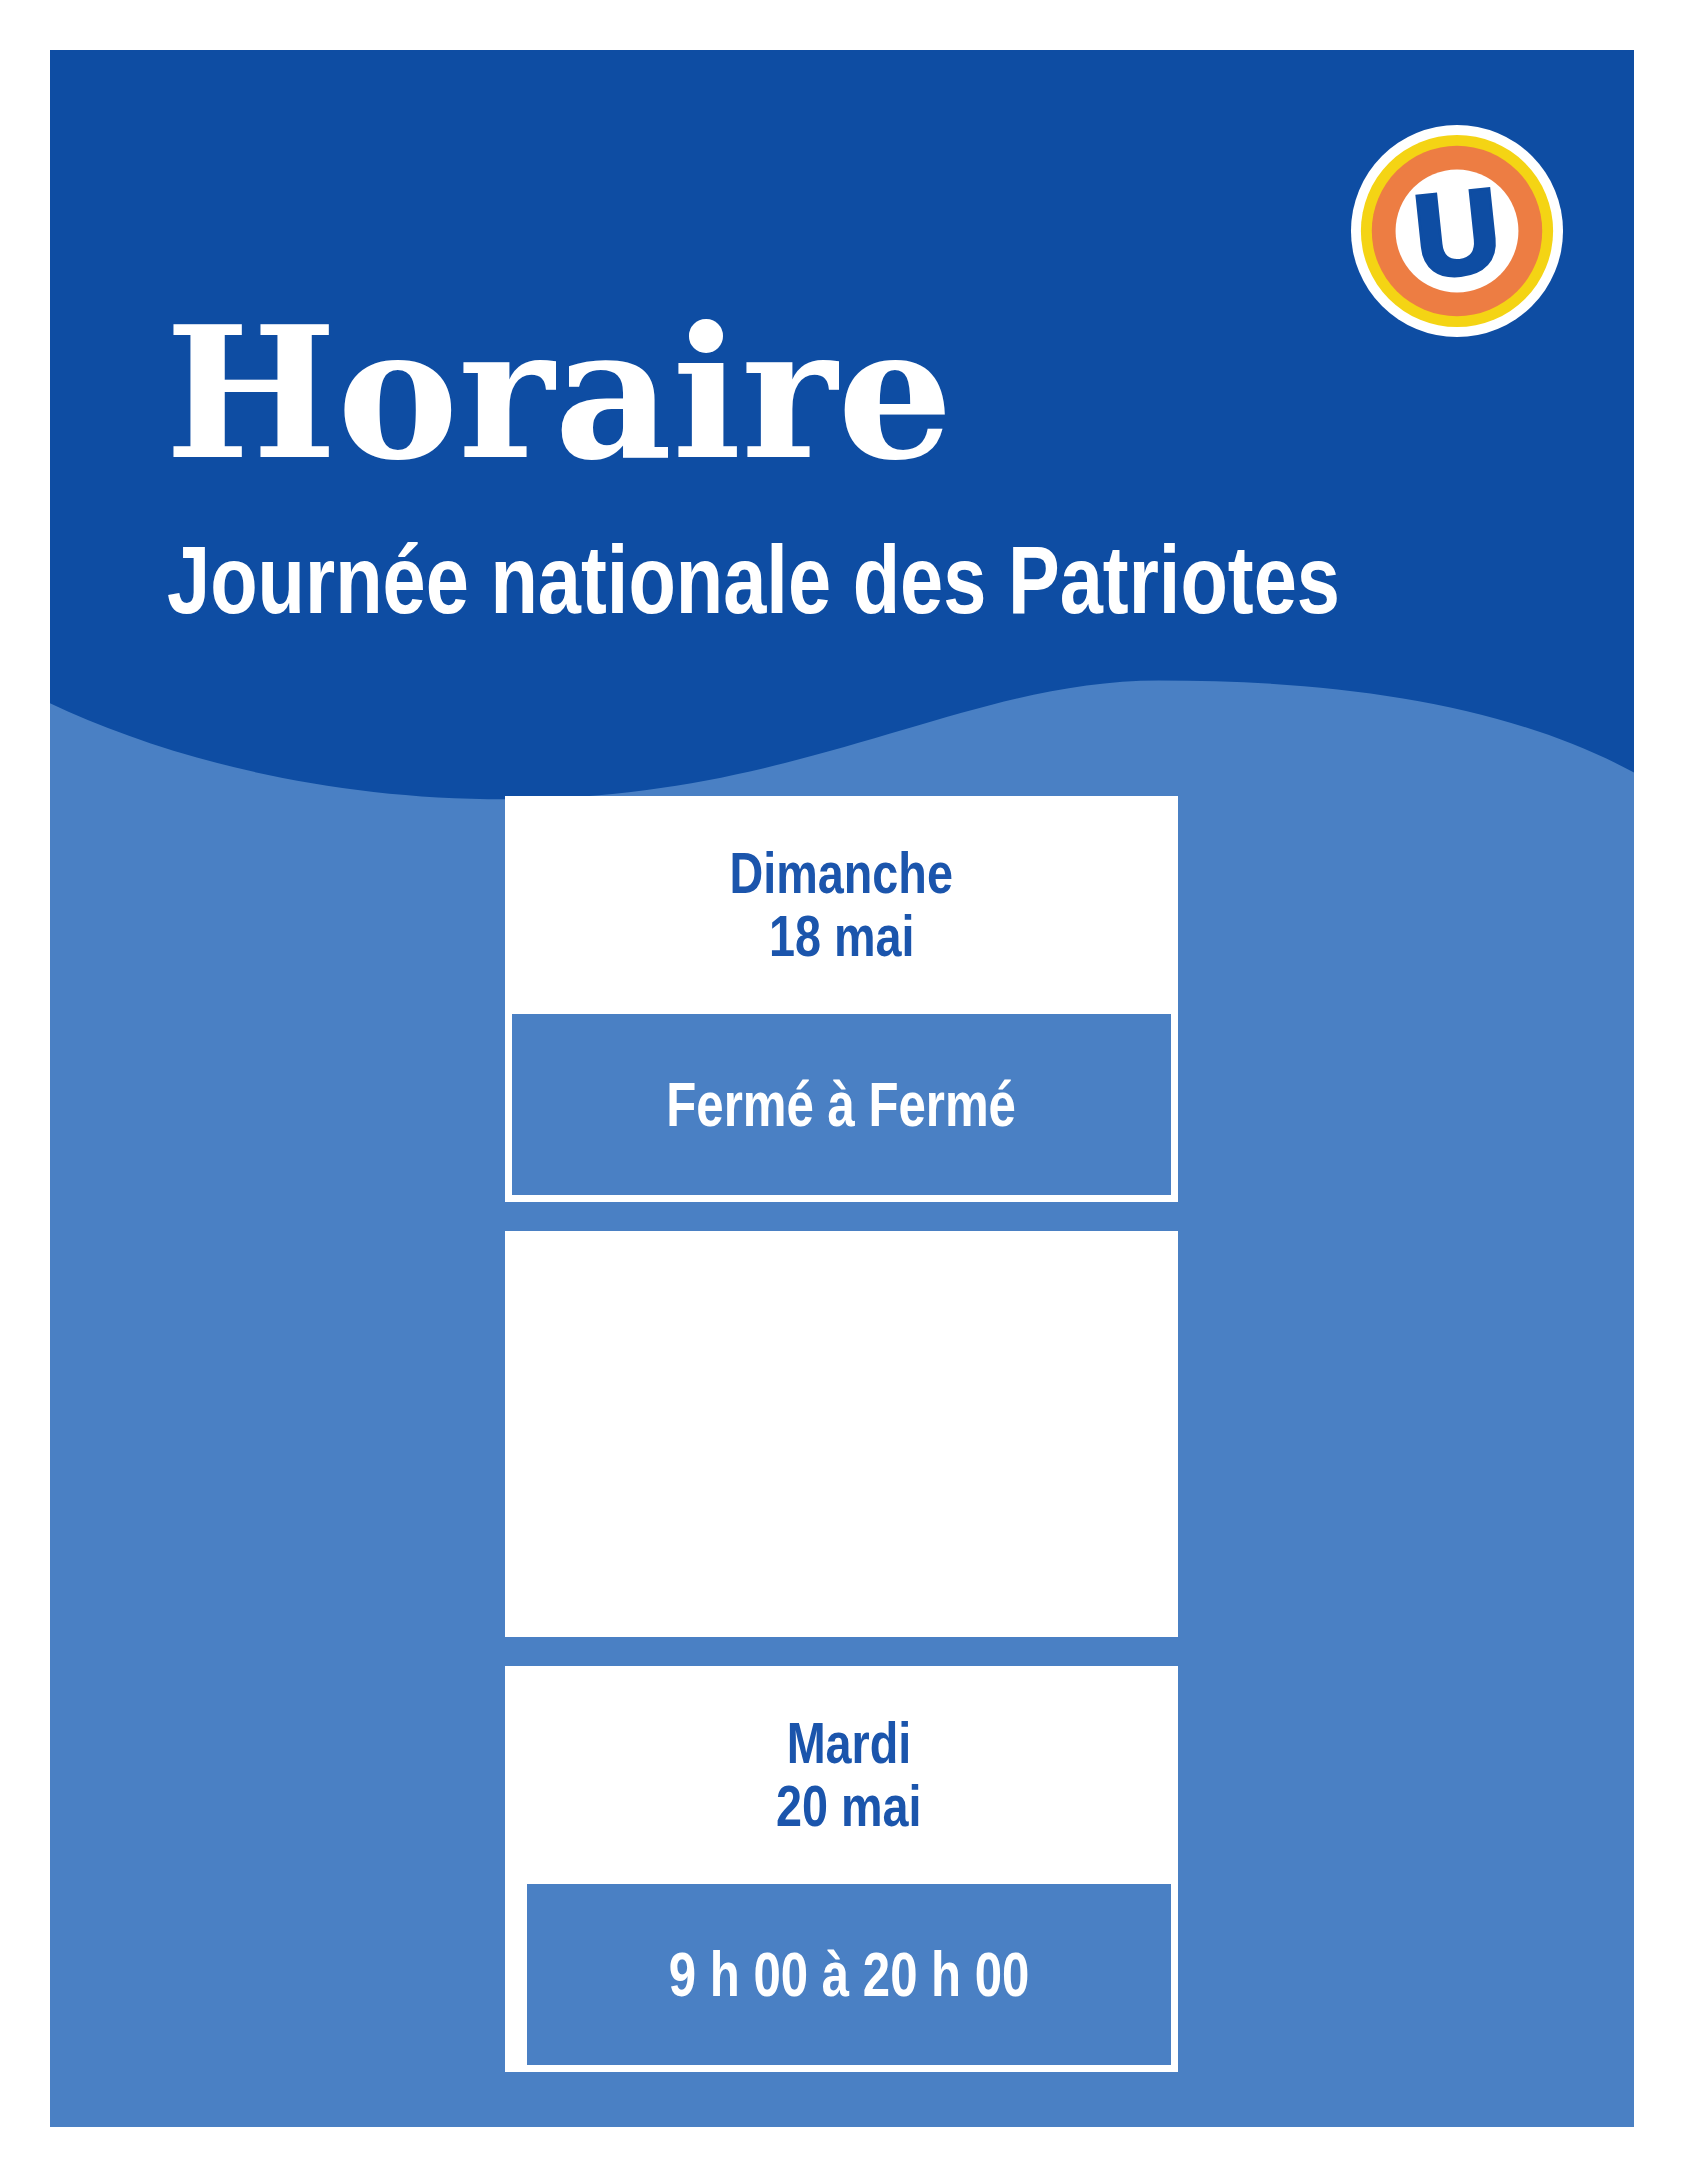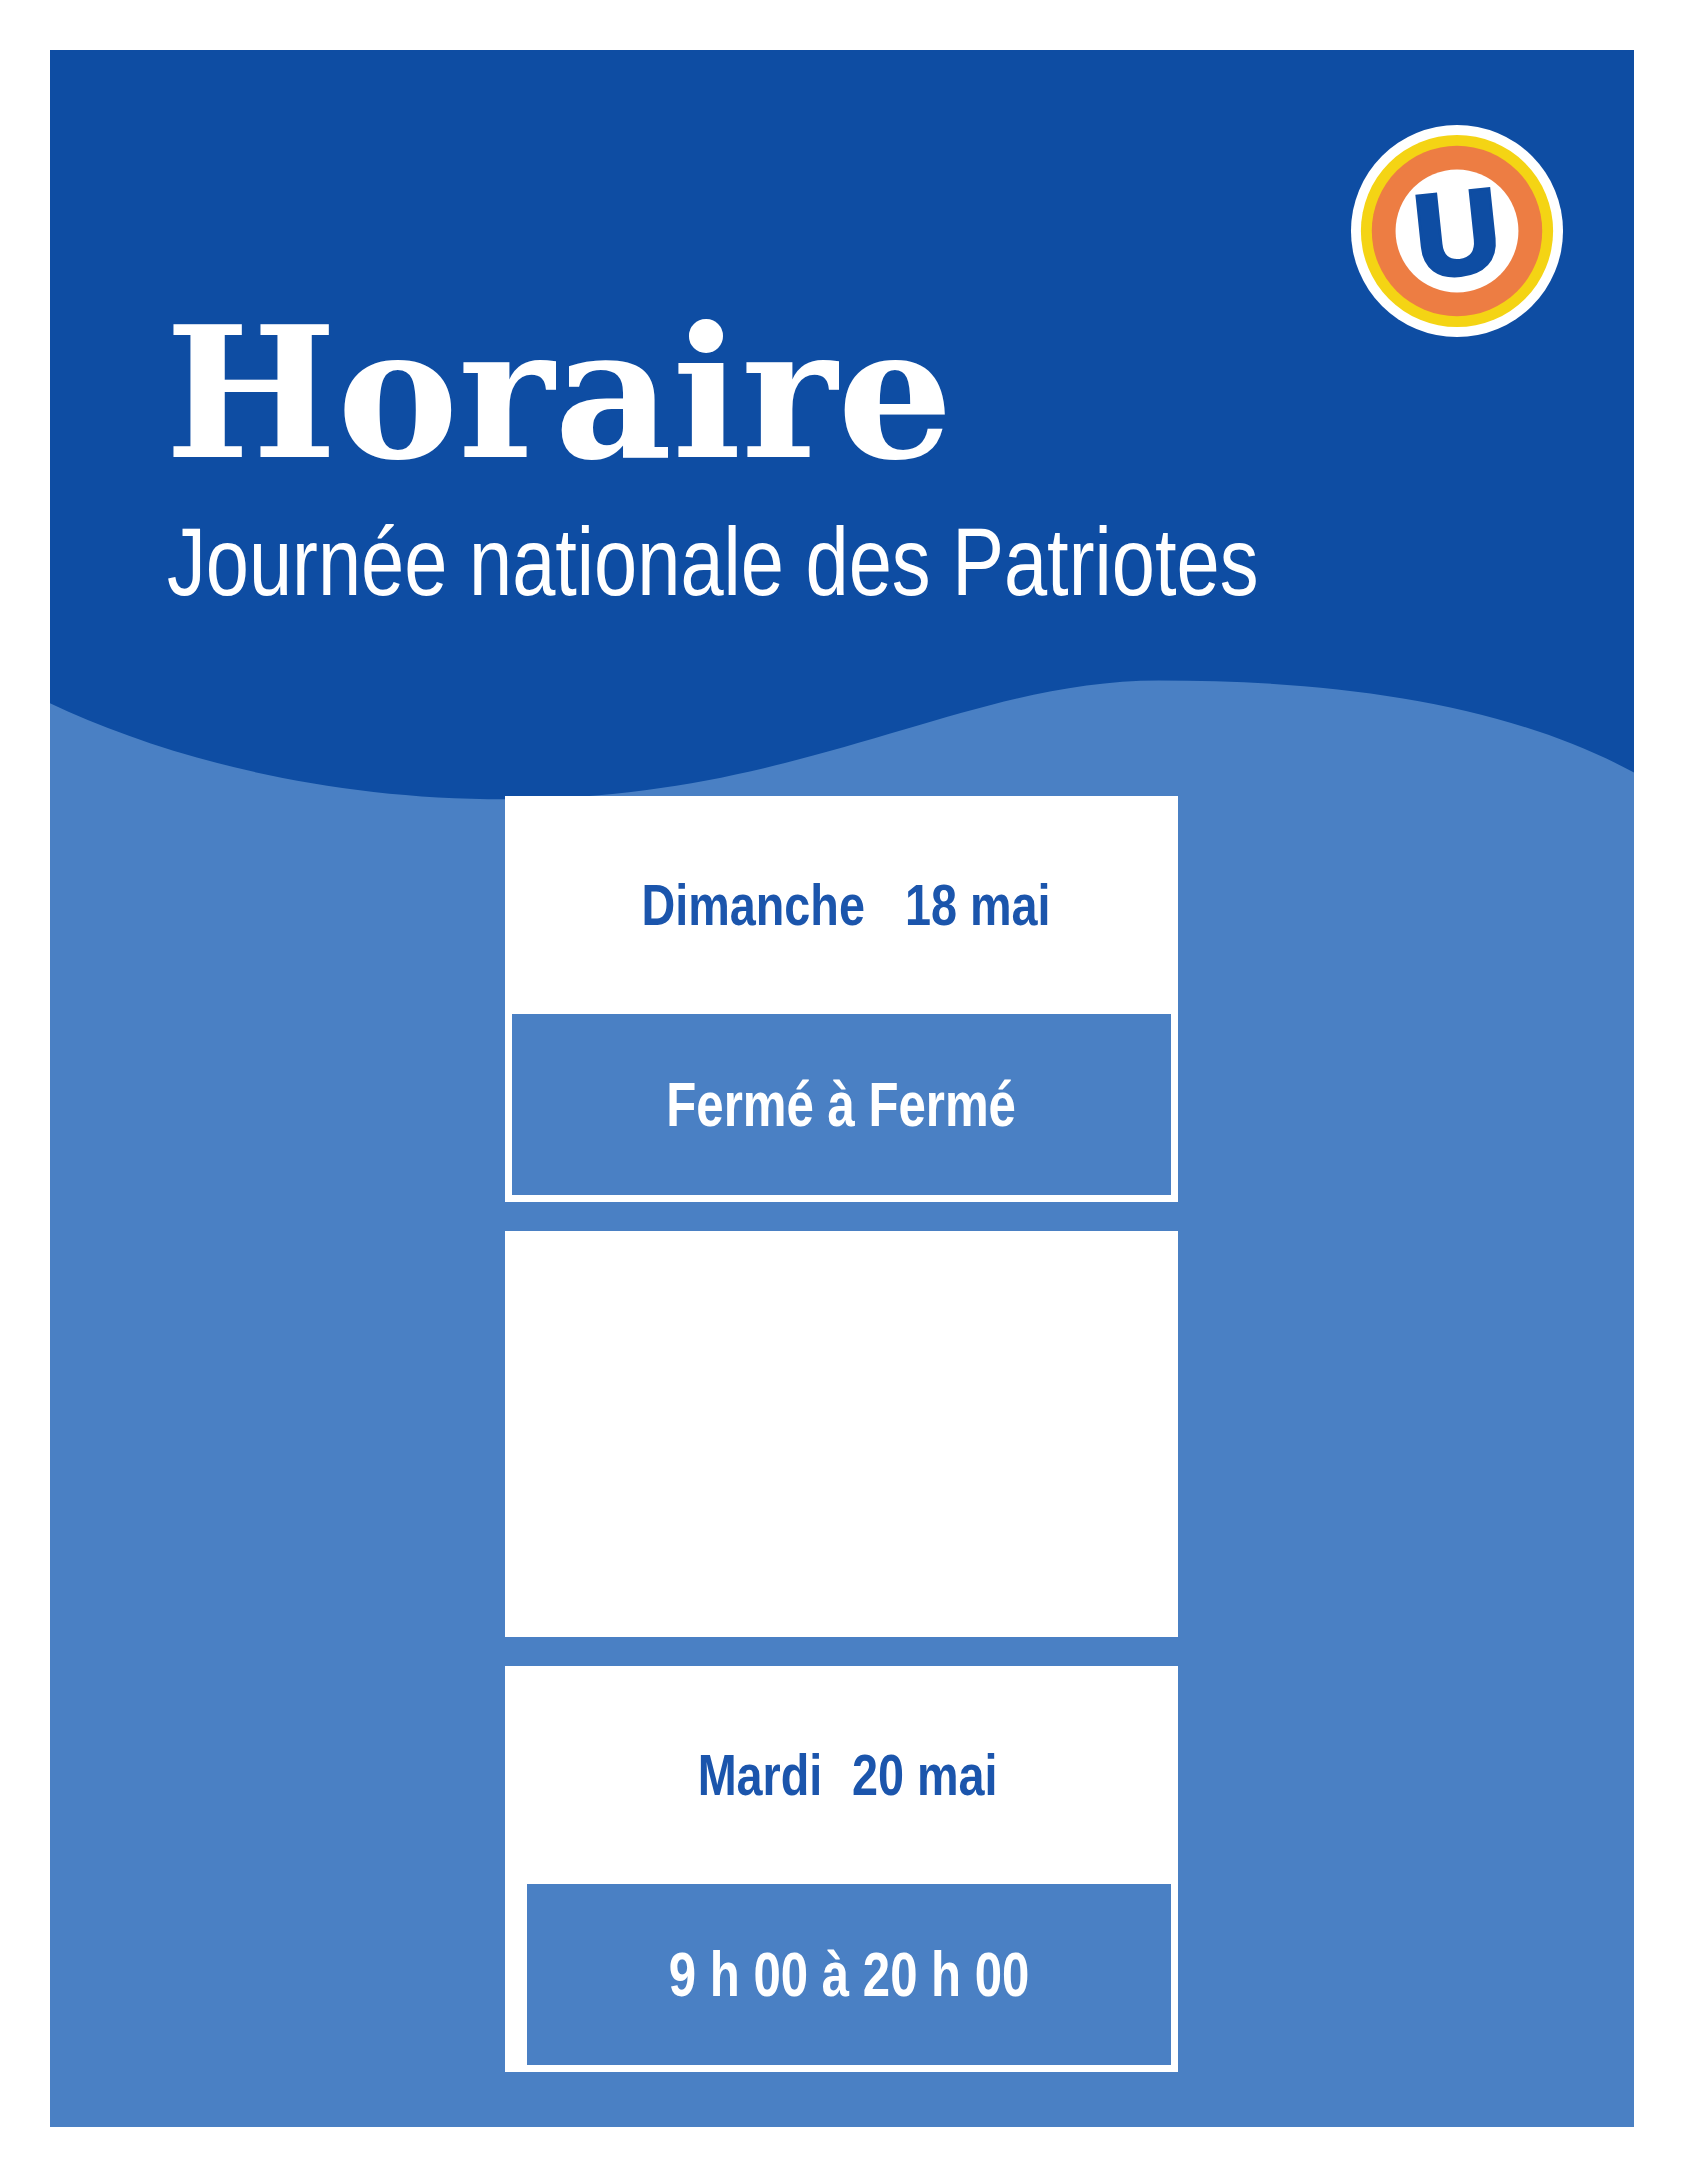--- a/index.html
+++ b/index.html
@@ -32,22 +32,22 @@
   }
   .title{
     position:absolute;left:115px;top:252px;
     font-family:"DejaVu Serif", serif;
     font-weight:bold;
     font-size:182px;line-height:1;
     color:var(--white);
     white-space:nowrap;
   }
   .subtitle{
-    position:absolute;left:117px;top:463px;
-    font-weight:normal;
+    position:absolute;left:117px;top:481px;
+    font-weight:bold;
     font-size:97px;line-height:1;
     color:var(--white);
     white-space:nowrap;
   }
   .subtitle .cond-left{
     display:inline-block;
     transform:scaleX(0.80);
     transform-origin:0 0;
   }
   .logo{
@@ -62,21 +62,21 @@
     position:absolute;left:455px;
     width:673px;height:406px;
     background:var(--white);
     padding:0 7px 7px 7px;
   }
   .card-1{top:746px;}
   .card-2{top:1181px;}
   .card-3{top:1616px;padding-left:22px;}
   .card-label{
     height:218px;
-    display:flex;flex-direction:row;
+    display:flex;flex-direction:column;
     align-items:center;justify-content:center;
     color:var(--text-blue);
     font-weight:bold;
     font-size:57px;line-height:63px;
     background:var(--white);
   }
   .card-band{
     height:181px;
     background:var(--light-blue);
     display:flex;align-items:center;justify-content:center;

